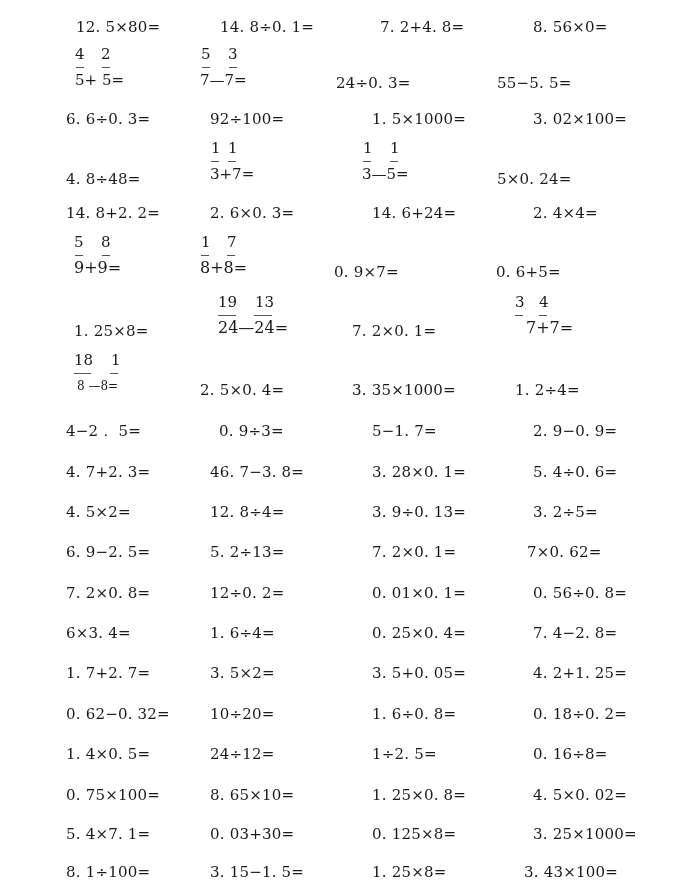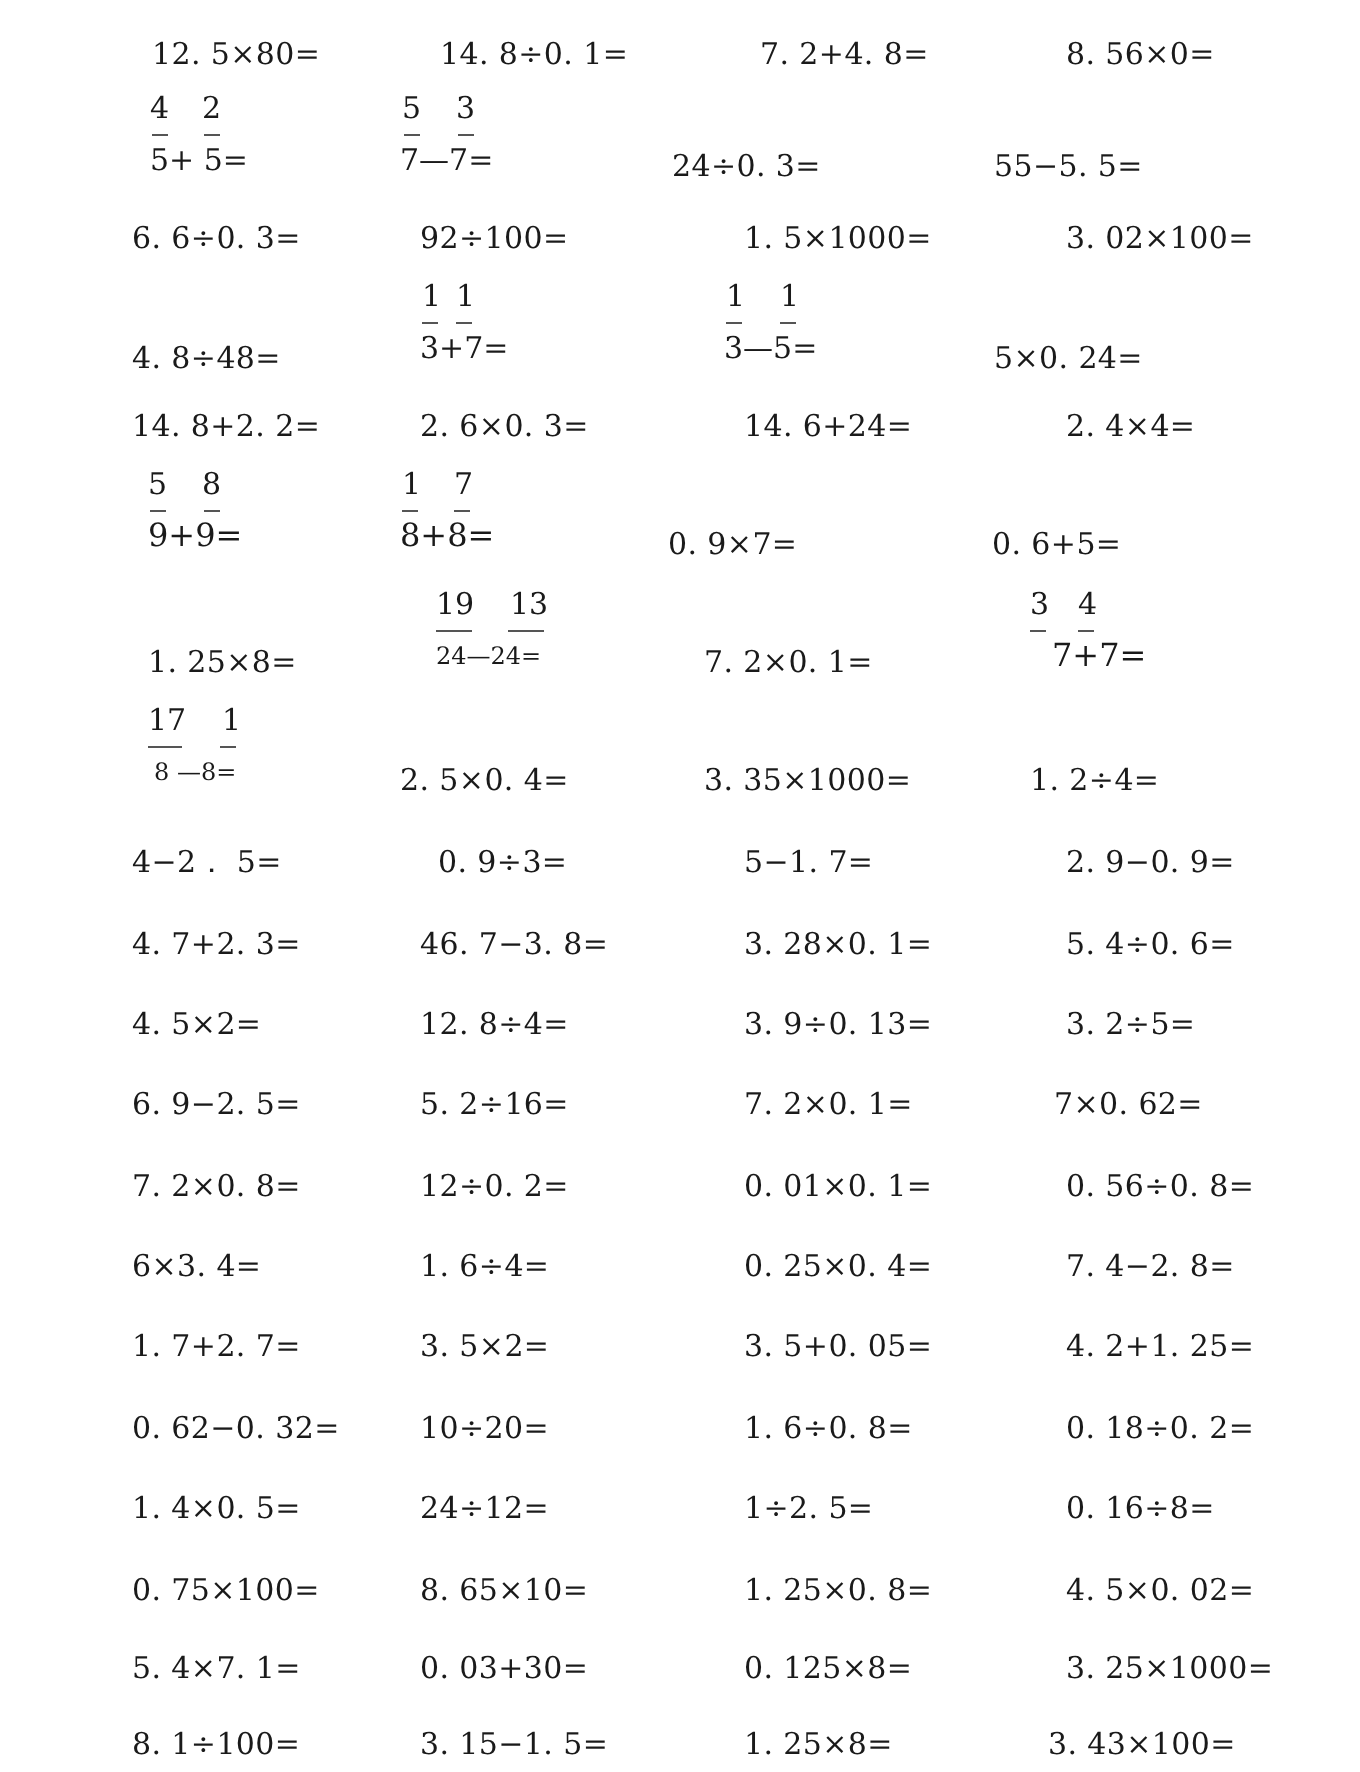--- a/index.html
+++ b/index.html
@@ -79,33 +79,33 @@
 </div>
 <div class="item" style="left:334px;top:263px">0. 9×7=</div>
 <div class="item" style="left:496px;top:263px">0. 6+5=</div>
 
 <div class="item" style="left:74px;top:322px">1. 25×8=</div>
 <div class="frac" style="left:218px;top:294px">
   <span class="num" style="left:0">19</span>
   <span class="bar" style="left:0;top:21px;width:18px"></span>
   <span class="num" style="left:37px">13</span>
   <span class="bar" style="left:36px;top:21px;width:18px"></span>
-  <span class="den" style="left:0;font-size:12px">24—24=</span>
+  <span class="den" style="left:0;font-size:16px">24—24=</span>
 </div>
 <div class="item" style="left:352px;top:322px">7. 2×0. 1=</div>
 <div class="frac" style="left:514px;top:294px">
   <span class="num" style="left:1px">3</span>
   <span class="bar" style="left:1px;top:21px;width:8px"></span>
   <span class="num" style="left:25px">4</span>
   <span class="bar" style="left:25px;top:21px;width:8px"></span>
   <span class="den" style="left:12px;font-size:16px">7+7=</span>
 </div>
 
 <div class="frac" style="left:74px;top:352px">
-  <span class="num" style="left:0">17</span>
+  <span class="num" style="left:0">18</span>
   <span class="bar" style="left:0;top:21px;width:17px"></span>
   <span class="num" style="left:37px">1</span>
   <span class="bar" style="left:36px;top:21px;width:8px"></span>
   <span class="den" style="left:3px;font-size:12px">8 —8=</span>
 </div>
 <div class="item" style="left:200px;top:381px">2. 5×0. 4=</div>
 <div class="item" style="left:352px;top:381px">3. 35×1000=</div>
 <div class="item" style="left:515px;top:381px">1. 2÷4=</div>
 
 <div class="item" style="left:66px;top:422px">4−2． 5=</div>
@@ -117,21 +117,21 @@
 <div class="item" style="left:210px;top:463px">46. 7−3. 8=</div>
 <div class="item" style="left:372px;top:463px">3. 28×0. 1=</div>
 <div class="item" style="left:533px;top:463px">5. 4÷0. 6=</div>
 
 <div class="item" style="left:66px;top:503px">4. 5×2=</div>
 <div class="item" style="left:210px;top:503px">12. 8÷4=</div>
 <div class="item" style="left:372px;top:503px">3. 9÷0. 13=</div>
 <div class="item" style="left:533px;top:503px">3. 2÷5=</div>
 
 <div class="item" style="left:66px;top:543px">6. 9−2. 5=</div>
-<div class="item" style="left:210px;top:543px">5. 2÷16=</div>
+<div class="item" style="left:210px;top:543px">5. 2÷13=</div>
 <div class="item" style="left:372px;top:543px">7. 2×0. 1=</div>
 <div class="item" style="left:527px;top:543px">7×0. 62=</div>
 
 <div class="item" style="left:66px;top:584px">7. 2×0. 8=</div>
 <div class="item" style="left:210px;top:584px">12÷0. 2=</div>
 <div class="item" style="left:372px;top:584px">0. 01×0. 1=</div>
 <div class="item" style="left:533px;top:584px">0. 56÷0. 8=</div>
 
 <div class="item" style="left:66px;top:624px">6×3. 4=</div>
 <div class="item" style="left:210px;top:624px">1. 6÷4=</div>

